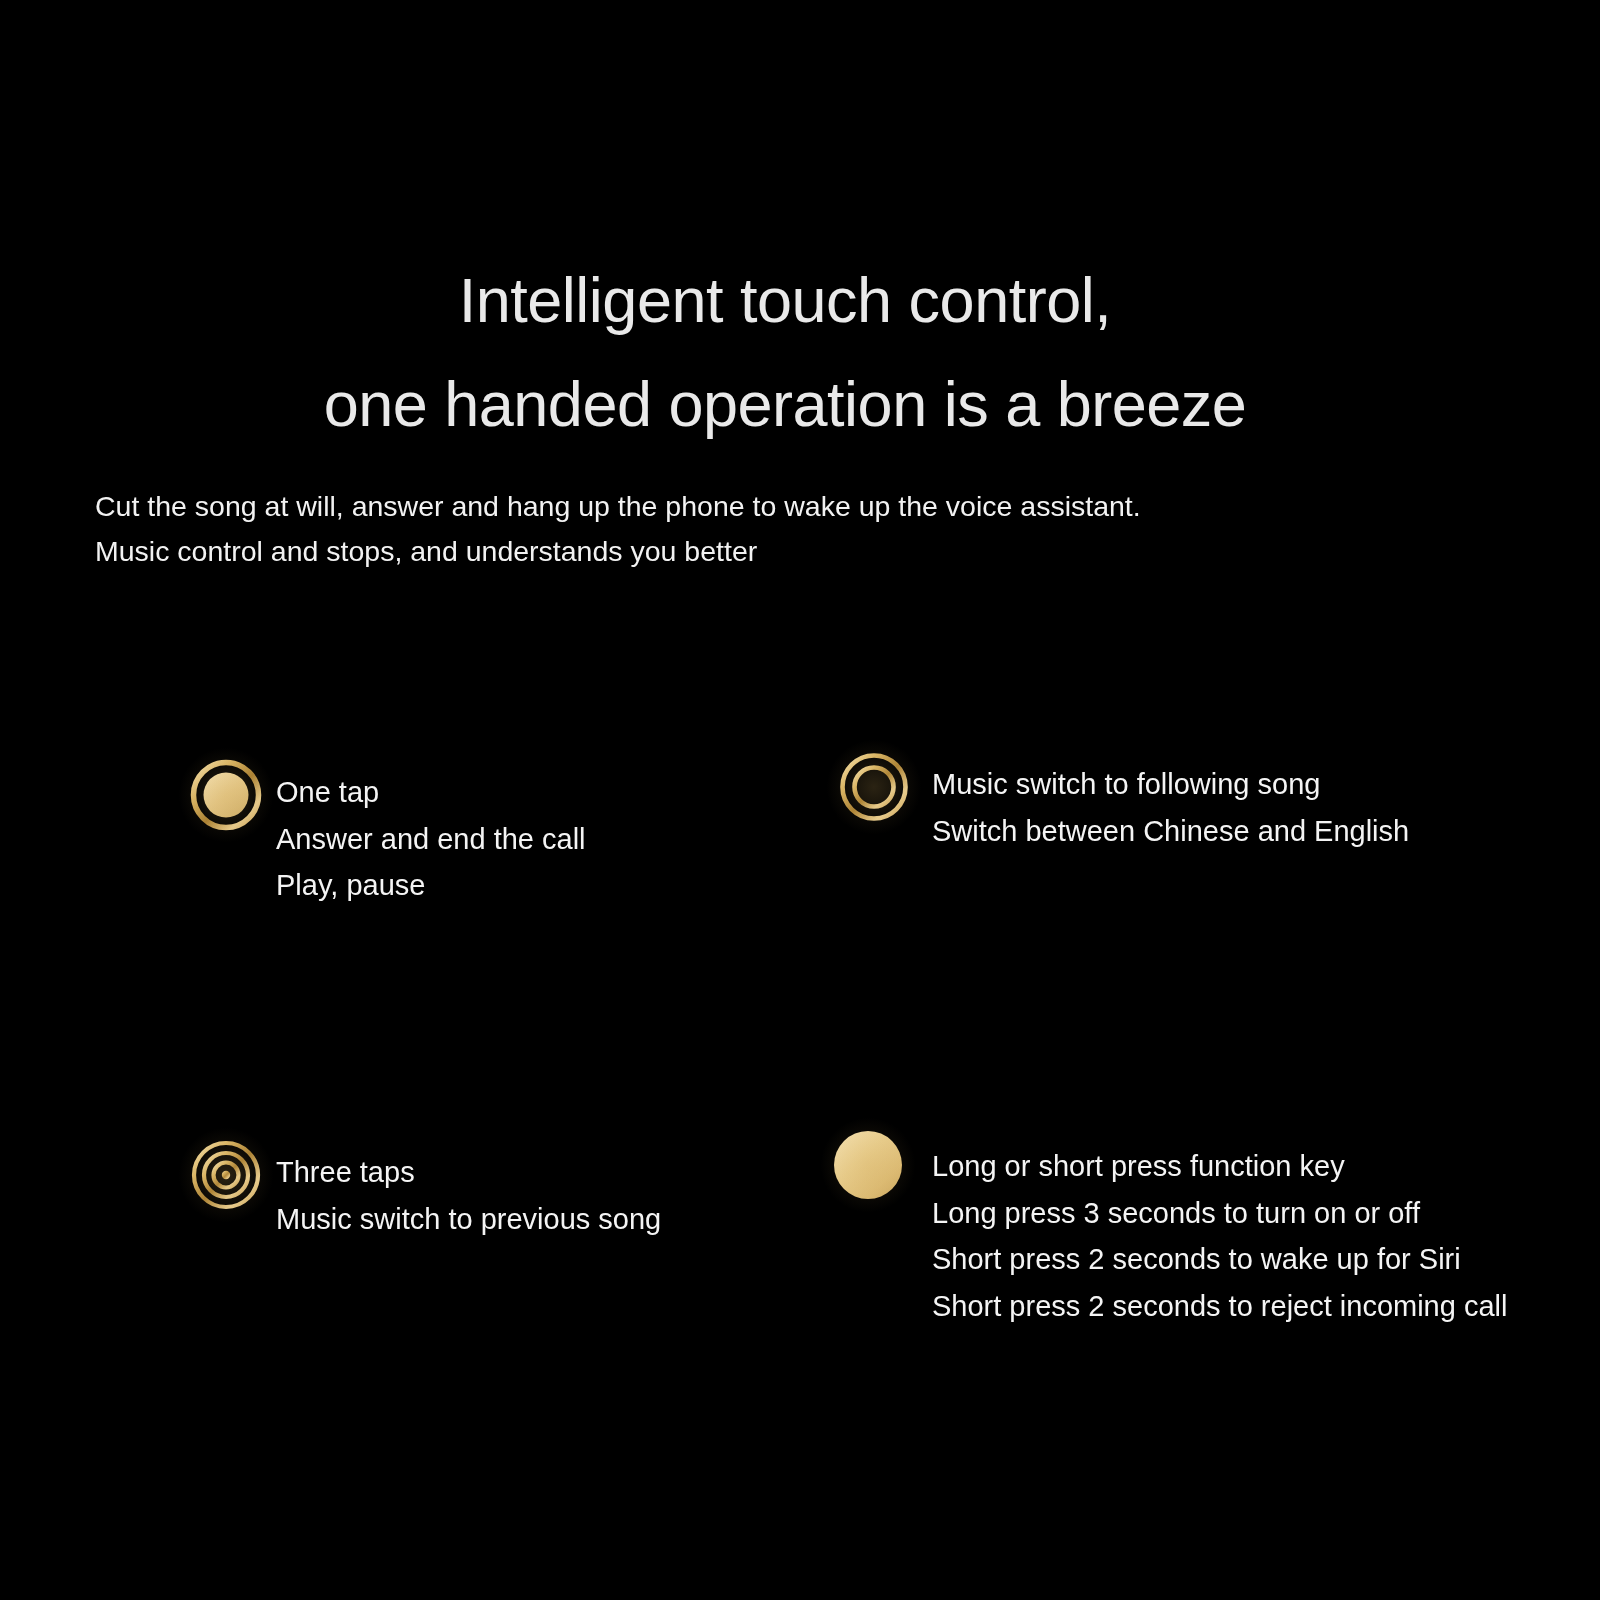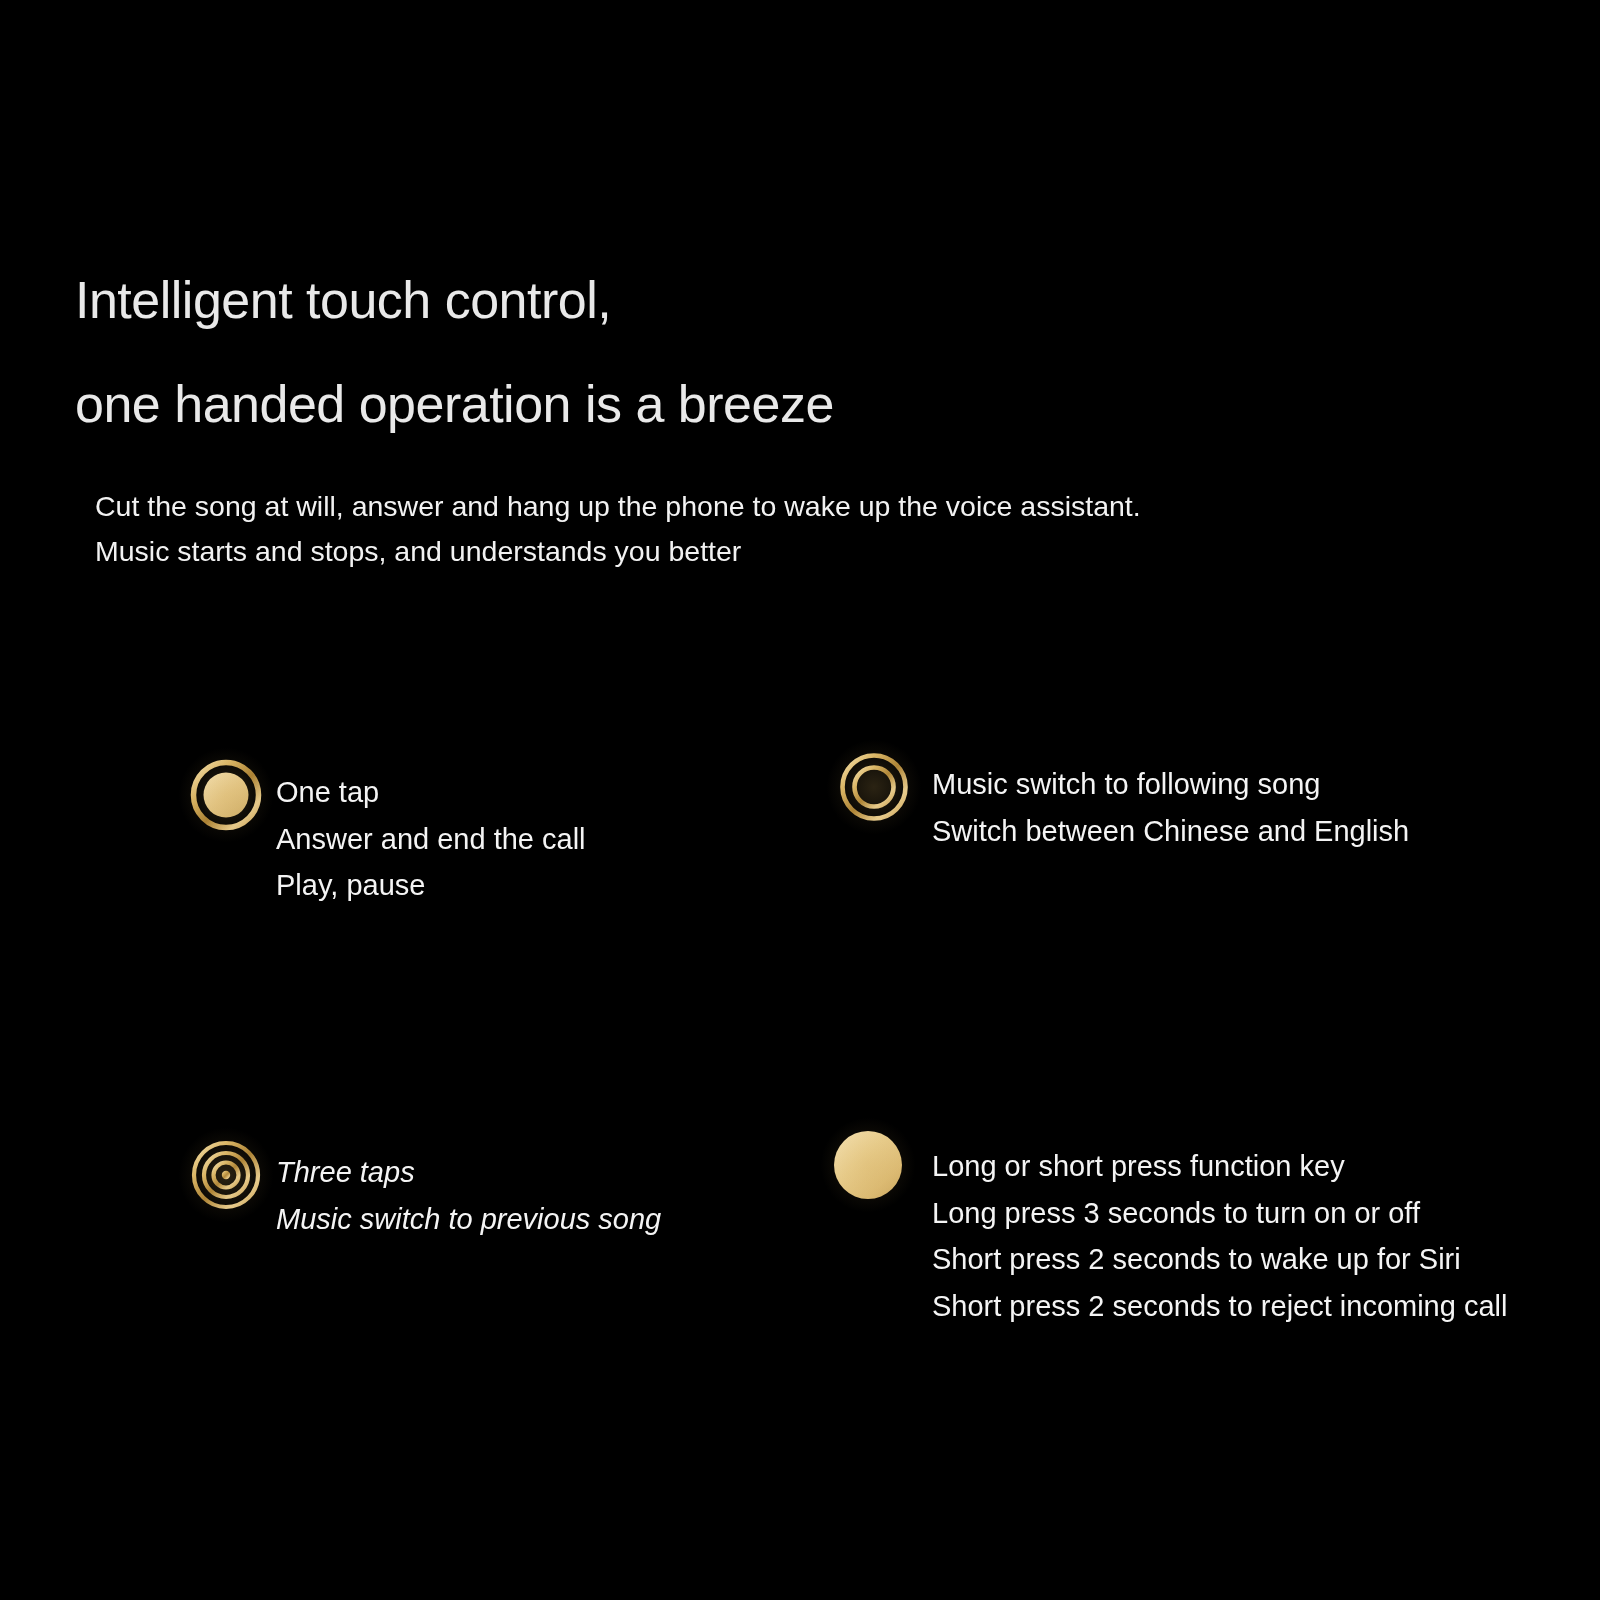--- a/index.html
+++ b/index.html
@@ -24,26 +24,27 @@
     height:1600px;
     background:#000000;
   }
 
   
   .headline {
     position:absolute;
     left:75px;
     top:248px;
     width:1420px;
-    font-size:52px;
+    font-size:63px;
     line-height:104px;
     font-weight:400;
     letter-spacing:-0.5px;
     color:#e9e9e9;
     white-space:nowrap;
+    text-align:center;
   }
   .headline .line { display:block; }
 
   
   .subtitle {
     position:absolute;
     left:77px;
     top:484px;
     width:1300px;
     font-size:28.5px;
@@ -63,21 +64,21 @@
   }
 
   .feature {
     position:absolute;
     display:flex;
     align-items:flex-start;
   }
 
   .feature.pos-0 { left:190px;  top:20px;  width:620px; }
   .feature.pos-1 { left:838px;  top:12px;  width:700px; }
-  .feature.pos-2 { left:190px;  top:400px; width:620px;font-style:italic; }
+  .feature.pos-2 { left:190px;  top:400px; width:620px; }
   .feature.pos-3 { left:832px;  top:390px; width:720px; }
 
   .feature-icon {
     position:relative;
     flex:0 0 auto;
     width:72px;
     height:72px;
     margin-top:4px;
   }
 
@@ -114,21 +115,21 @@
 
 <div class="page">
 
   <h1 class="headline">
     <span class="line">Intelligent touch control,</span>
     <span class="line">one handed operation is a breeze</span>
   </h1>
 
   <p class="subtitle">
     <span class="line">Cut the song at will, answer and hang up the phone to wake up the voice assistant.</span>
-    <span class="line">Music starts and stops, and understands you better</span>
+    <span class="line">Music control and stops, and understands you better</span>
   </p>
 
   <div class="features">
 
     <div class="feature pos-0">
       <div class="feature-icon">
         <span class="icon-glow"></span>
         <svg class="gold-icon" viewBox="0 0 72 72" aria-hidden="true">
           <defs>
             <linearGradient id="g1ring" x1="0" y1="0" x2="1" y2="1">

